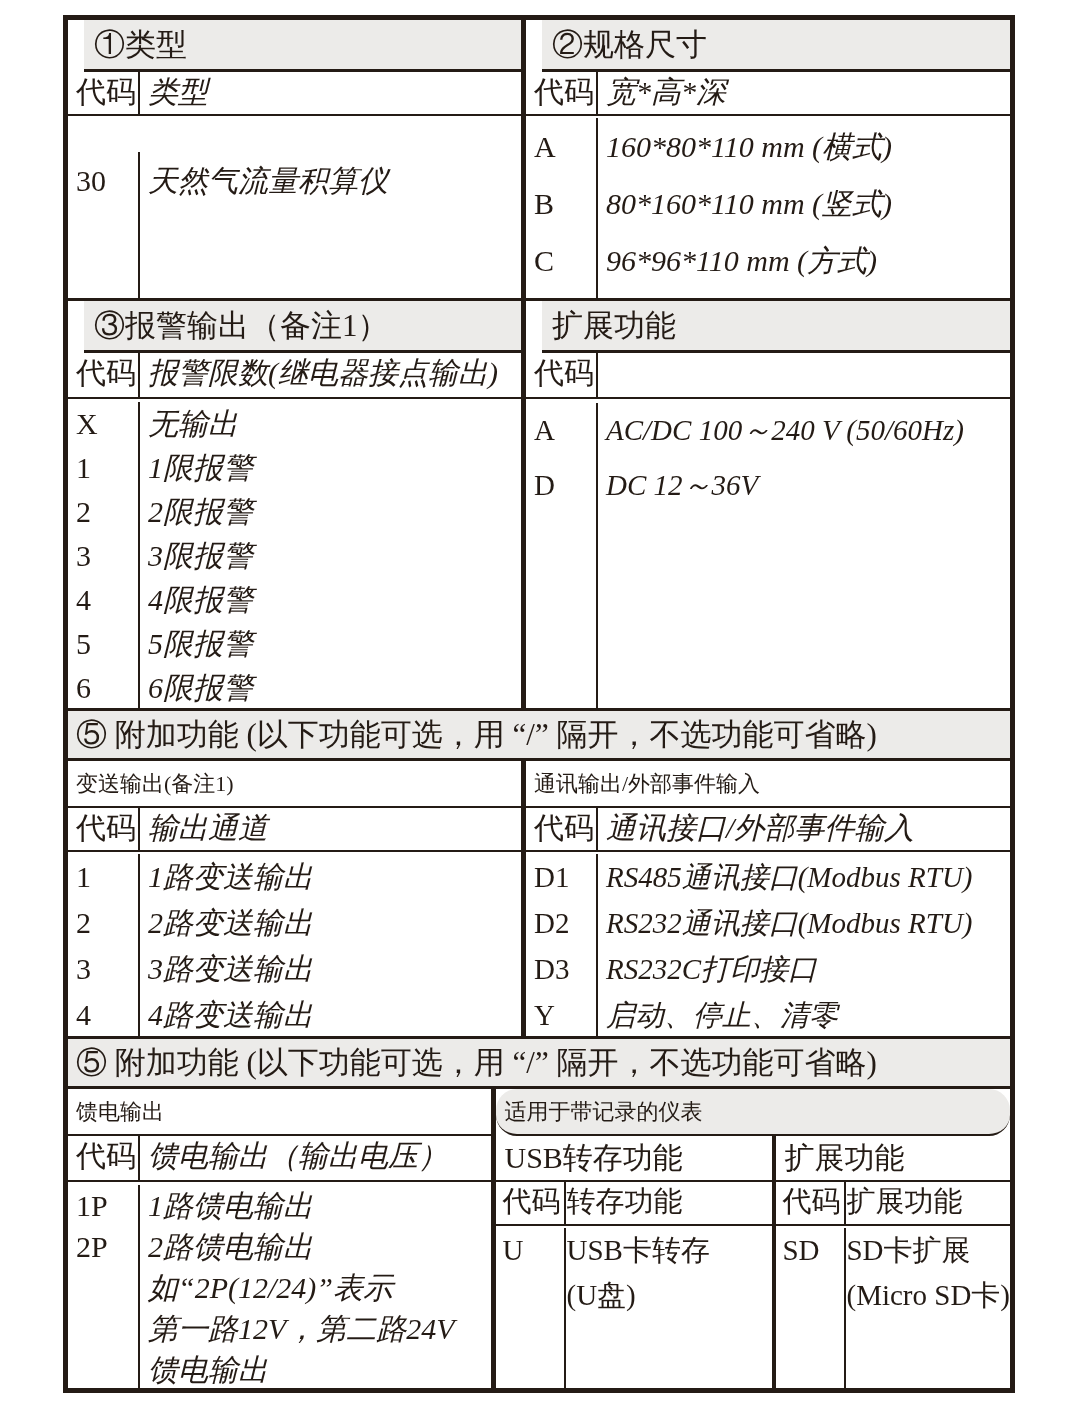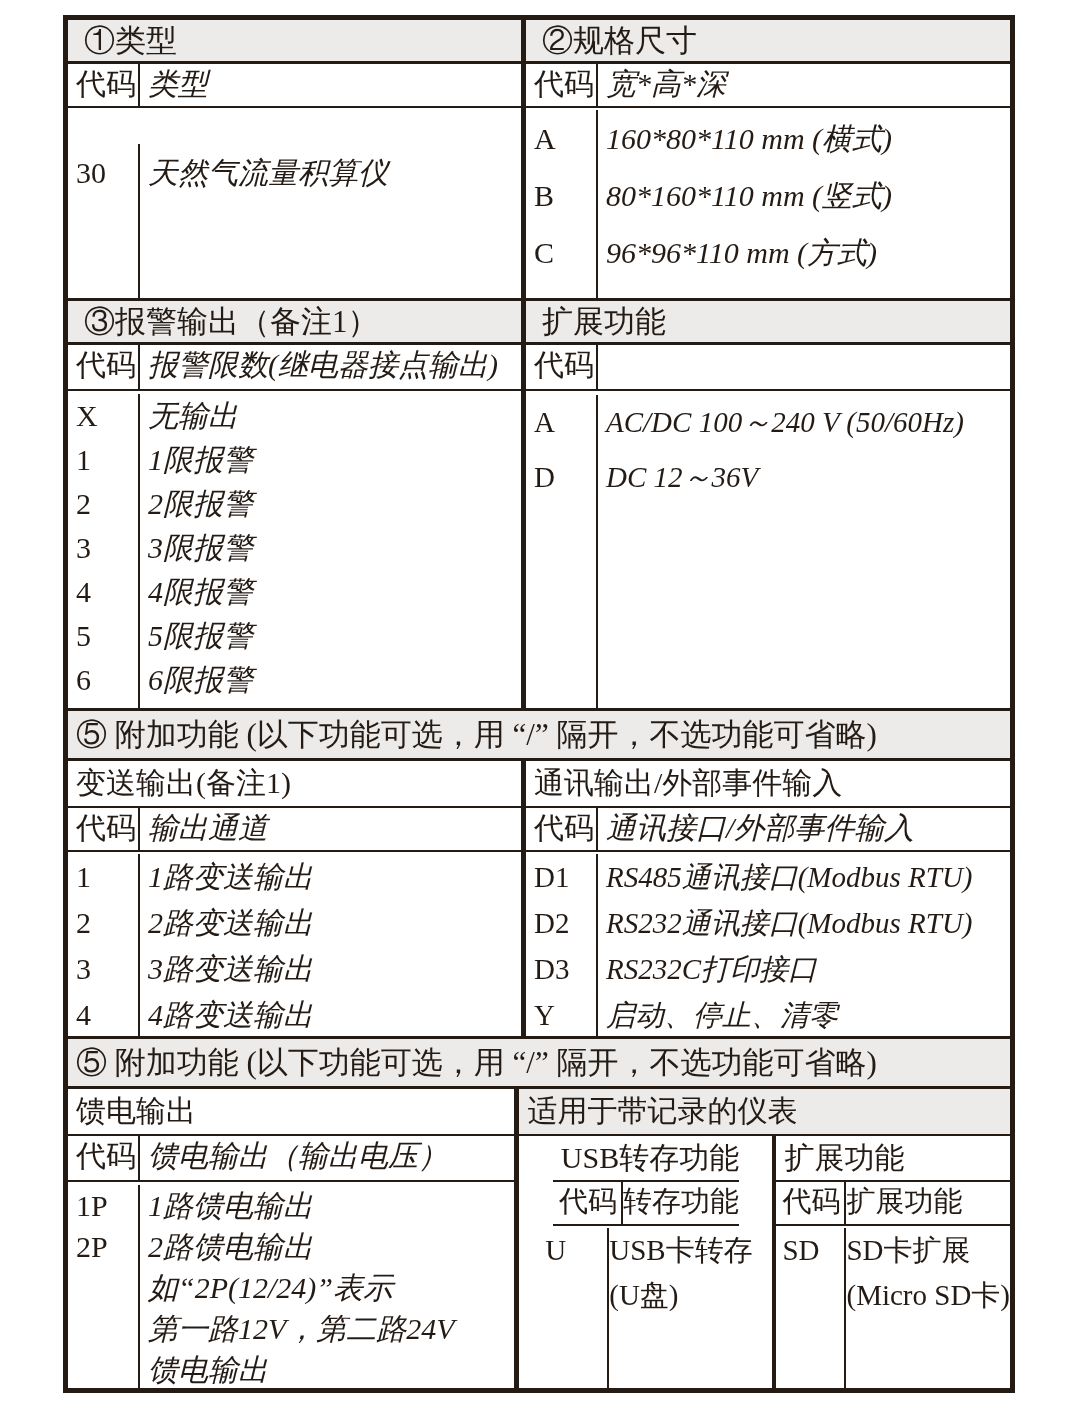--- a/index.html
+++ b/index.html
@@ -15,48 +15,48 @@
     position:absolute;left:63px;top:15px;width:952px;height:1378px;
     border:5px solid var(--ink);box-sizing:border-box;
     display:flex;flex-direction:column;background:#fff;
   }
   .band{display:flex;box-sizing:border-box;flex-shrink:0;}
   .band.bt{border-top:3px solid var(--ink);}
   .half-l{width:458px;border-right:5px solid var(--ink);box-sizing:border-box;display:flex;flex-direction:column;}
   .half-r{flex:1;display:flex;flex-direction:column;box-sizing:border-box;}
   .sec{display:flex;flex-direction:column;height:100%;}
   .sec-title{
-    height:44px;flex-shrink:0;background:var(--gray);border-bottom:3px solid var(--ink);
-    display:flex;align-items:center;padding-left:16px;font-size:31px;box-sizing:border-box;
+    height:52px;flex-shrink:0;background:var(--gray);border-bottom:3px solid var(--ink);
+    display:flex;align-items:center;padding-left:10px;font-size:31px;box-sizing:border-box;margin-left:16px;
   }
   .cols-head{height:44px;flex-shrink:0;display:flex;border-bottom:2px solid var(--ink);font-size:30px;box-sizing:border-box;}
   .cols-head.h46{height:46px;}
   .code-w{width:72px;flex-shrink:0;border-right:2px solid var(--ink);padding-left:8px;box-sizing:border-box;}
   .descw{flex:1;padding-left:8px;box-sizing:border-box;font-style:italic;}
   .bodyr{flex:1;display:flex;font-size:30px;min-height:0;}
   .line{white-space:nowrap;}
   .lh57 .line{line-height:57px;}
   .lh55 .line{line-height:55px;}
   .lh44 .line{line-height:44px;}
   .lh46 .line{line-height:46px;}
   .lh41 .line{line-height:41px;}
   .lh45 .line{line-height:45px;}
   .pt2{padding-top:2px;} .pt3{padding-top:3px;} .pt4{padding-top:4px;} .pt36{padding-top:36px;}
   .banner{
     background:var(--gray);display:flex;align-items:center;padding-left:8px;
     font-size:31px;box-sizing:border-box;flex-shrink:0;
   }
   .hdr{
     height:47px;flex-shrink:0;border-bottom:2px solid var(--ink);display:flex;align-items:center;
-    padding-left:8px;font-size:30px;box-sizing:border-box;
-  }
-  .hdr.gray{background:var(--gray);}
+    padding-left:8px;font-size:22px;box-sizing:border-box;
+  }
+  .hdr.gray{background:var(--gray);border-radius:21px;}
   .sub-row{flex:1;display:flex;min-height:0;}
   .sub{display:flex;flex-direction:column;box-sizing:border-box;}
-  .sub-usb{width:257px;border-right:4px solid var(--ink);align-items:center;}
+  .sub-usb{width:280px;border-right:4px solid var(--ink);}
   .sub-ext{flex:1;}
   .sub-hdr{height:46px;flex-shrink:0;border-bottom:2px solid var(--ink);display:flex;align-items:center;padding-left:8px;font-size:30px;box-sizing:border-box;}
   .sub-cols{height:44px;flex-shrink:0;display:flex;border-bottom:2px solid var(--ink);font-size:29px;box-sizing:border-box;}
   .sub-code{width:70px;flex-shrink:0;border-right:2px solid var(--ink);padding-left:6px;box-sizing:border-box;}
   .sub-desc{flex:1;box-sizing:border-box;}
   .sub-body{flex:1;display:flex;font-size:29px;min-height:0;}
   .fs29{font-size:29px;}
 </style>
 </head>
 <body>

